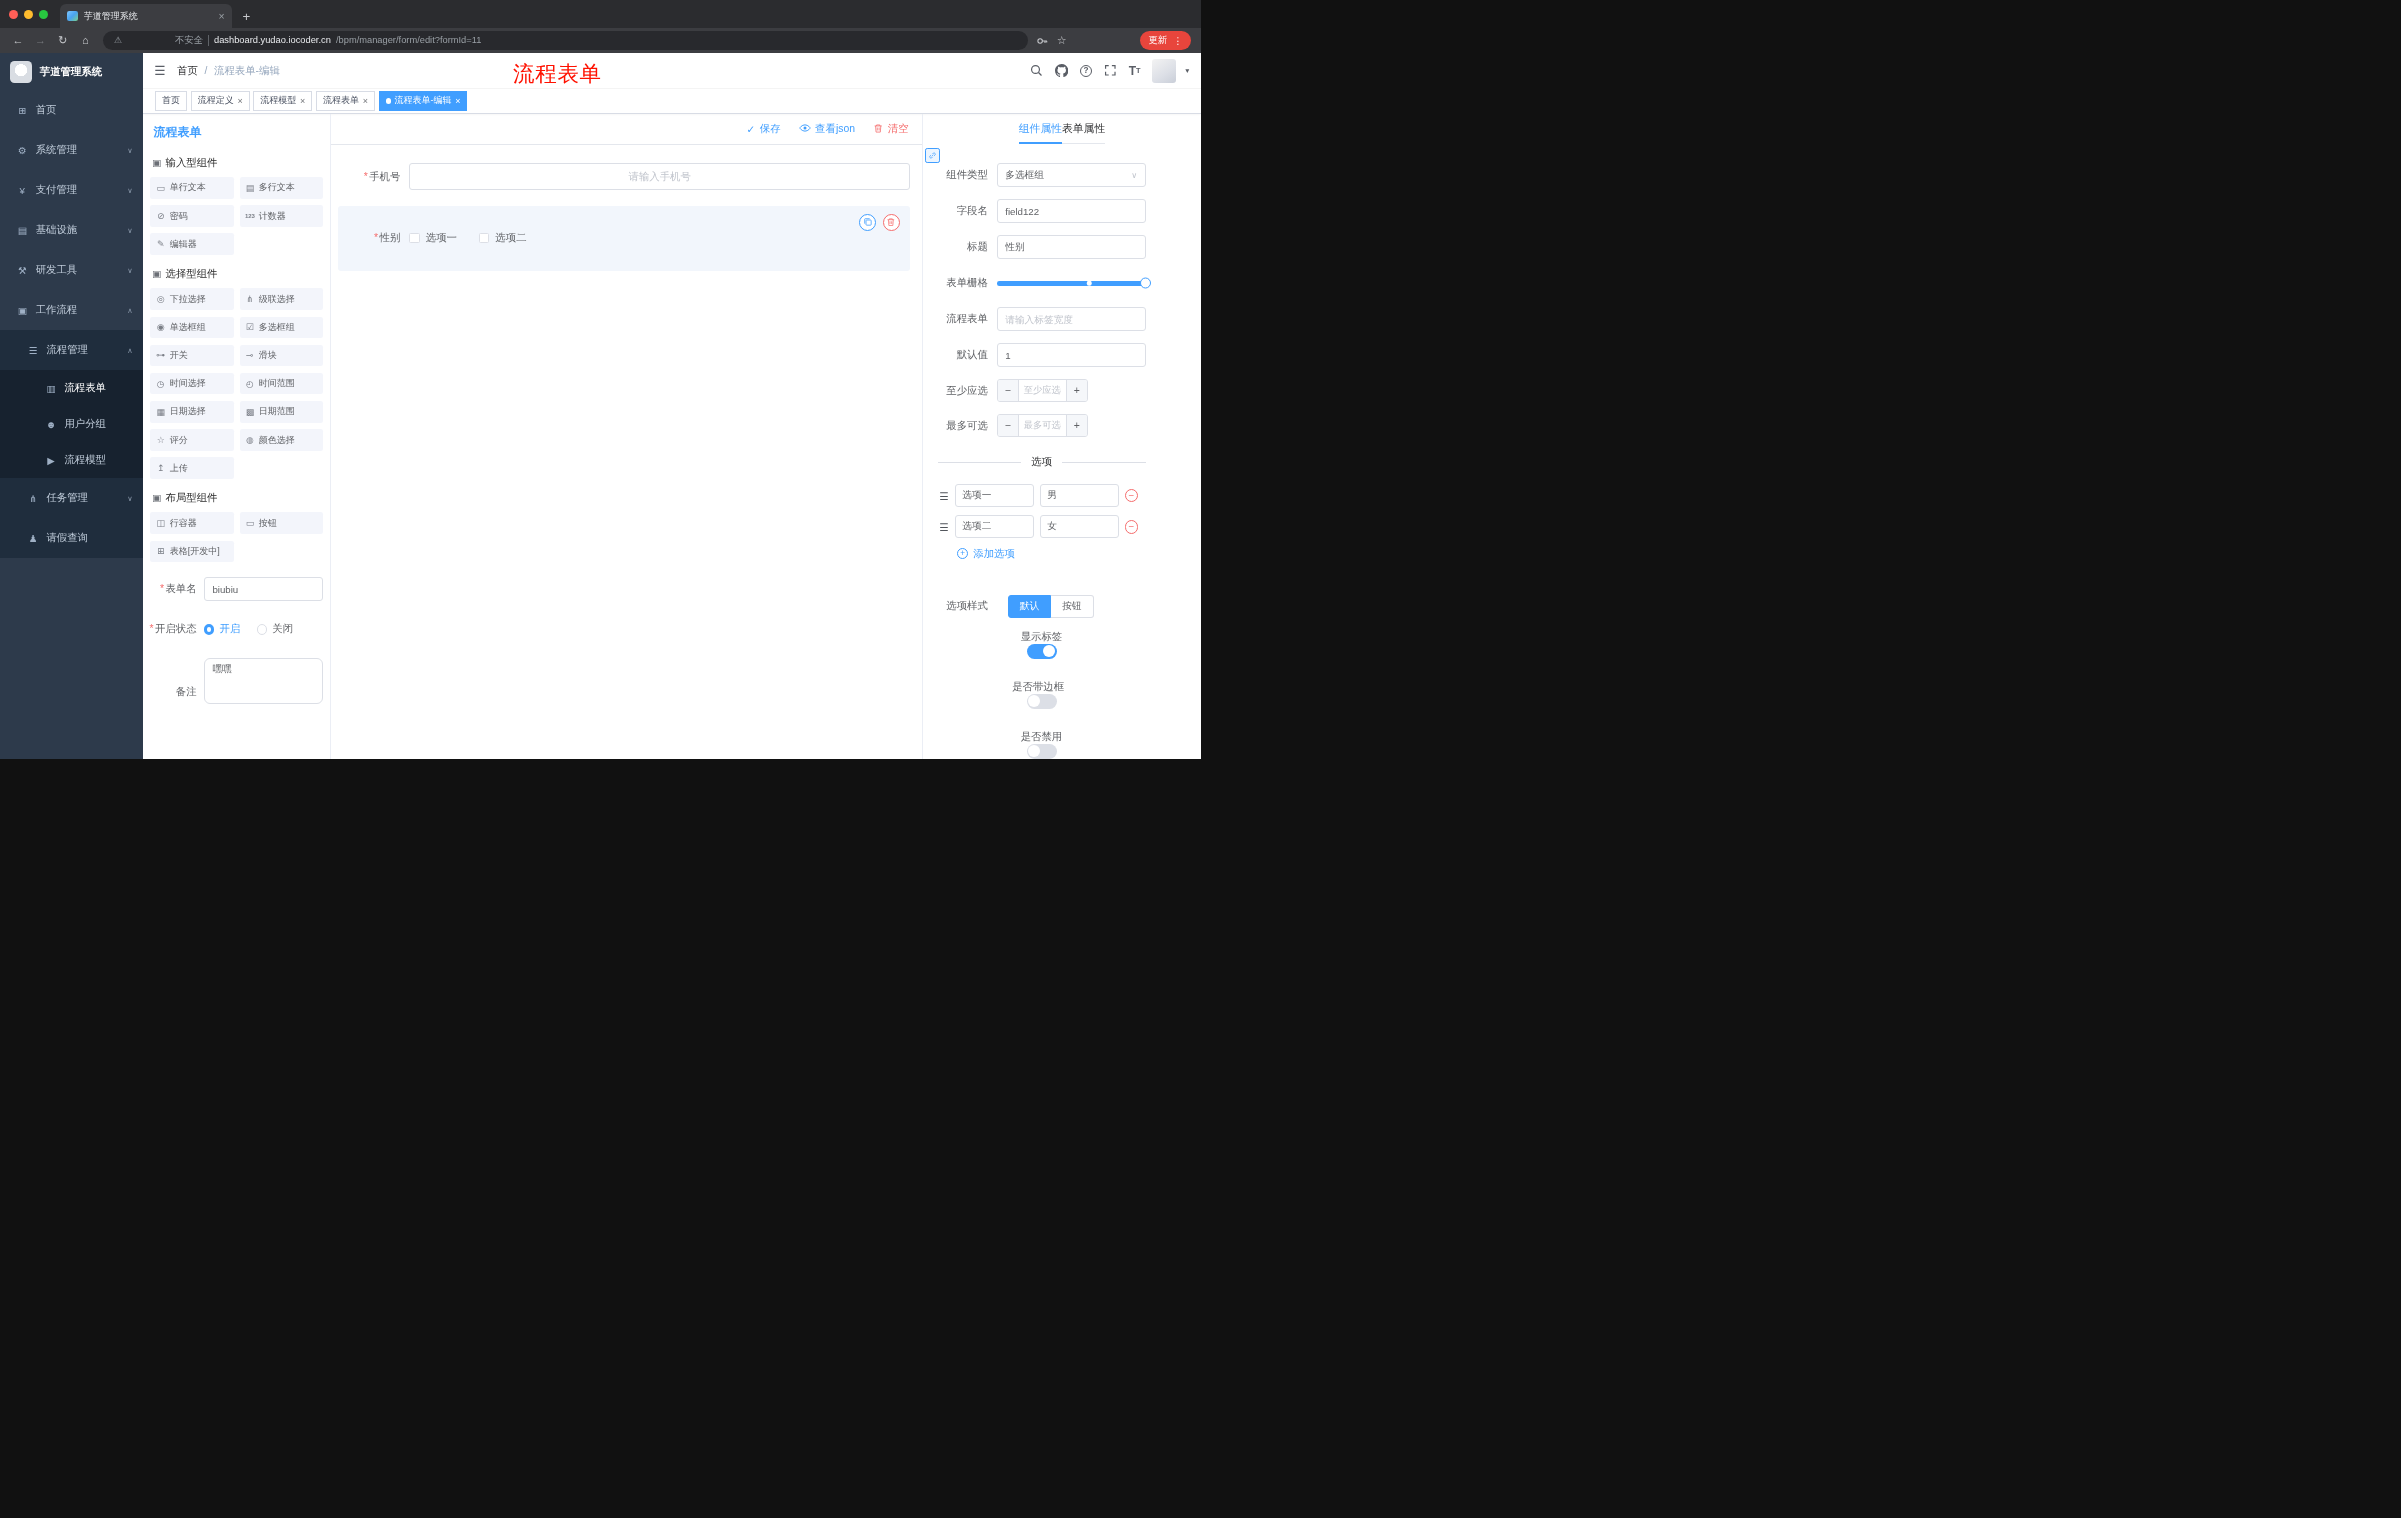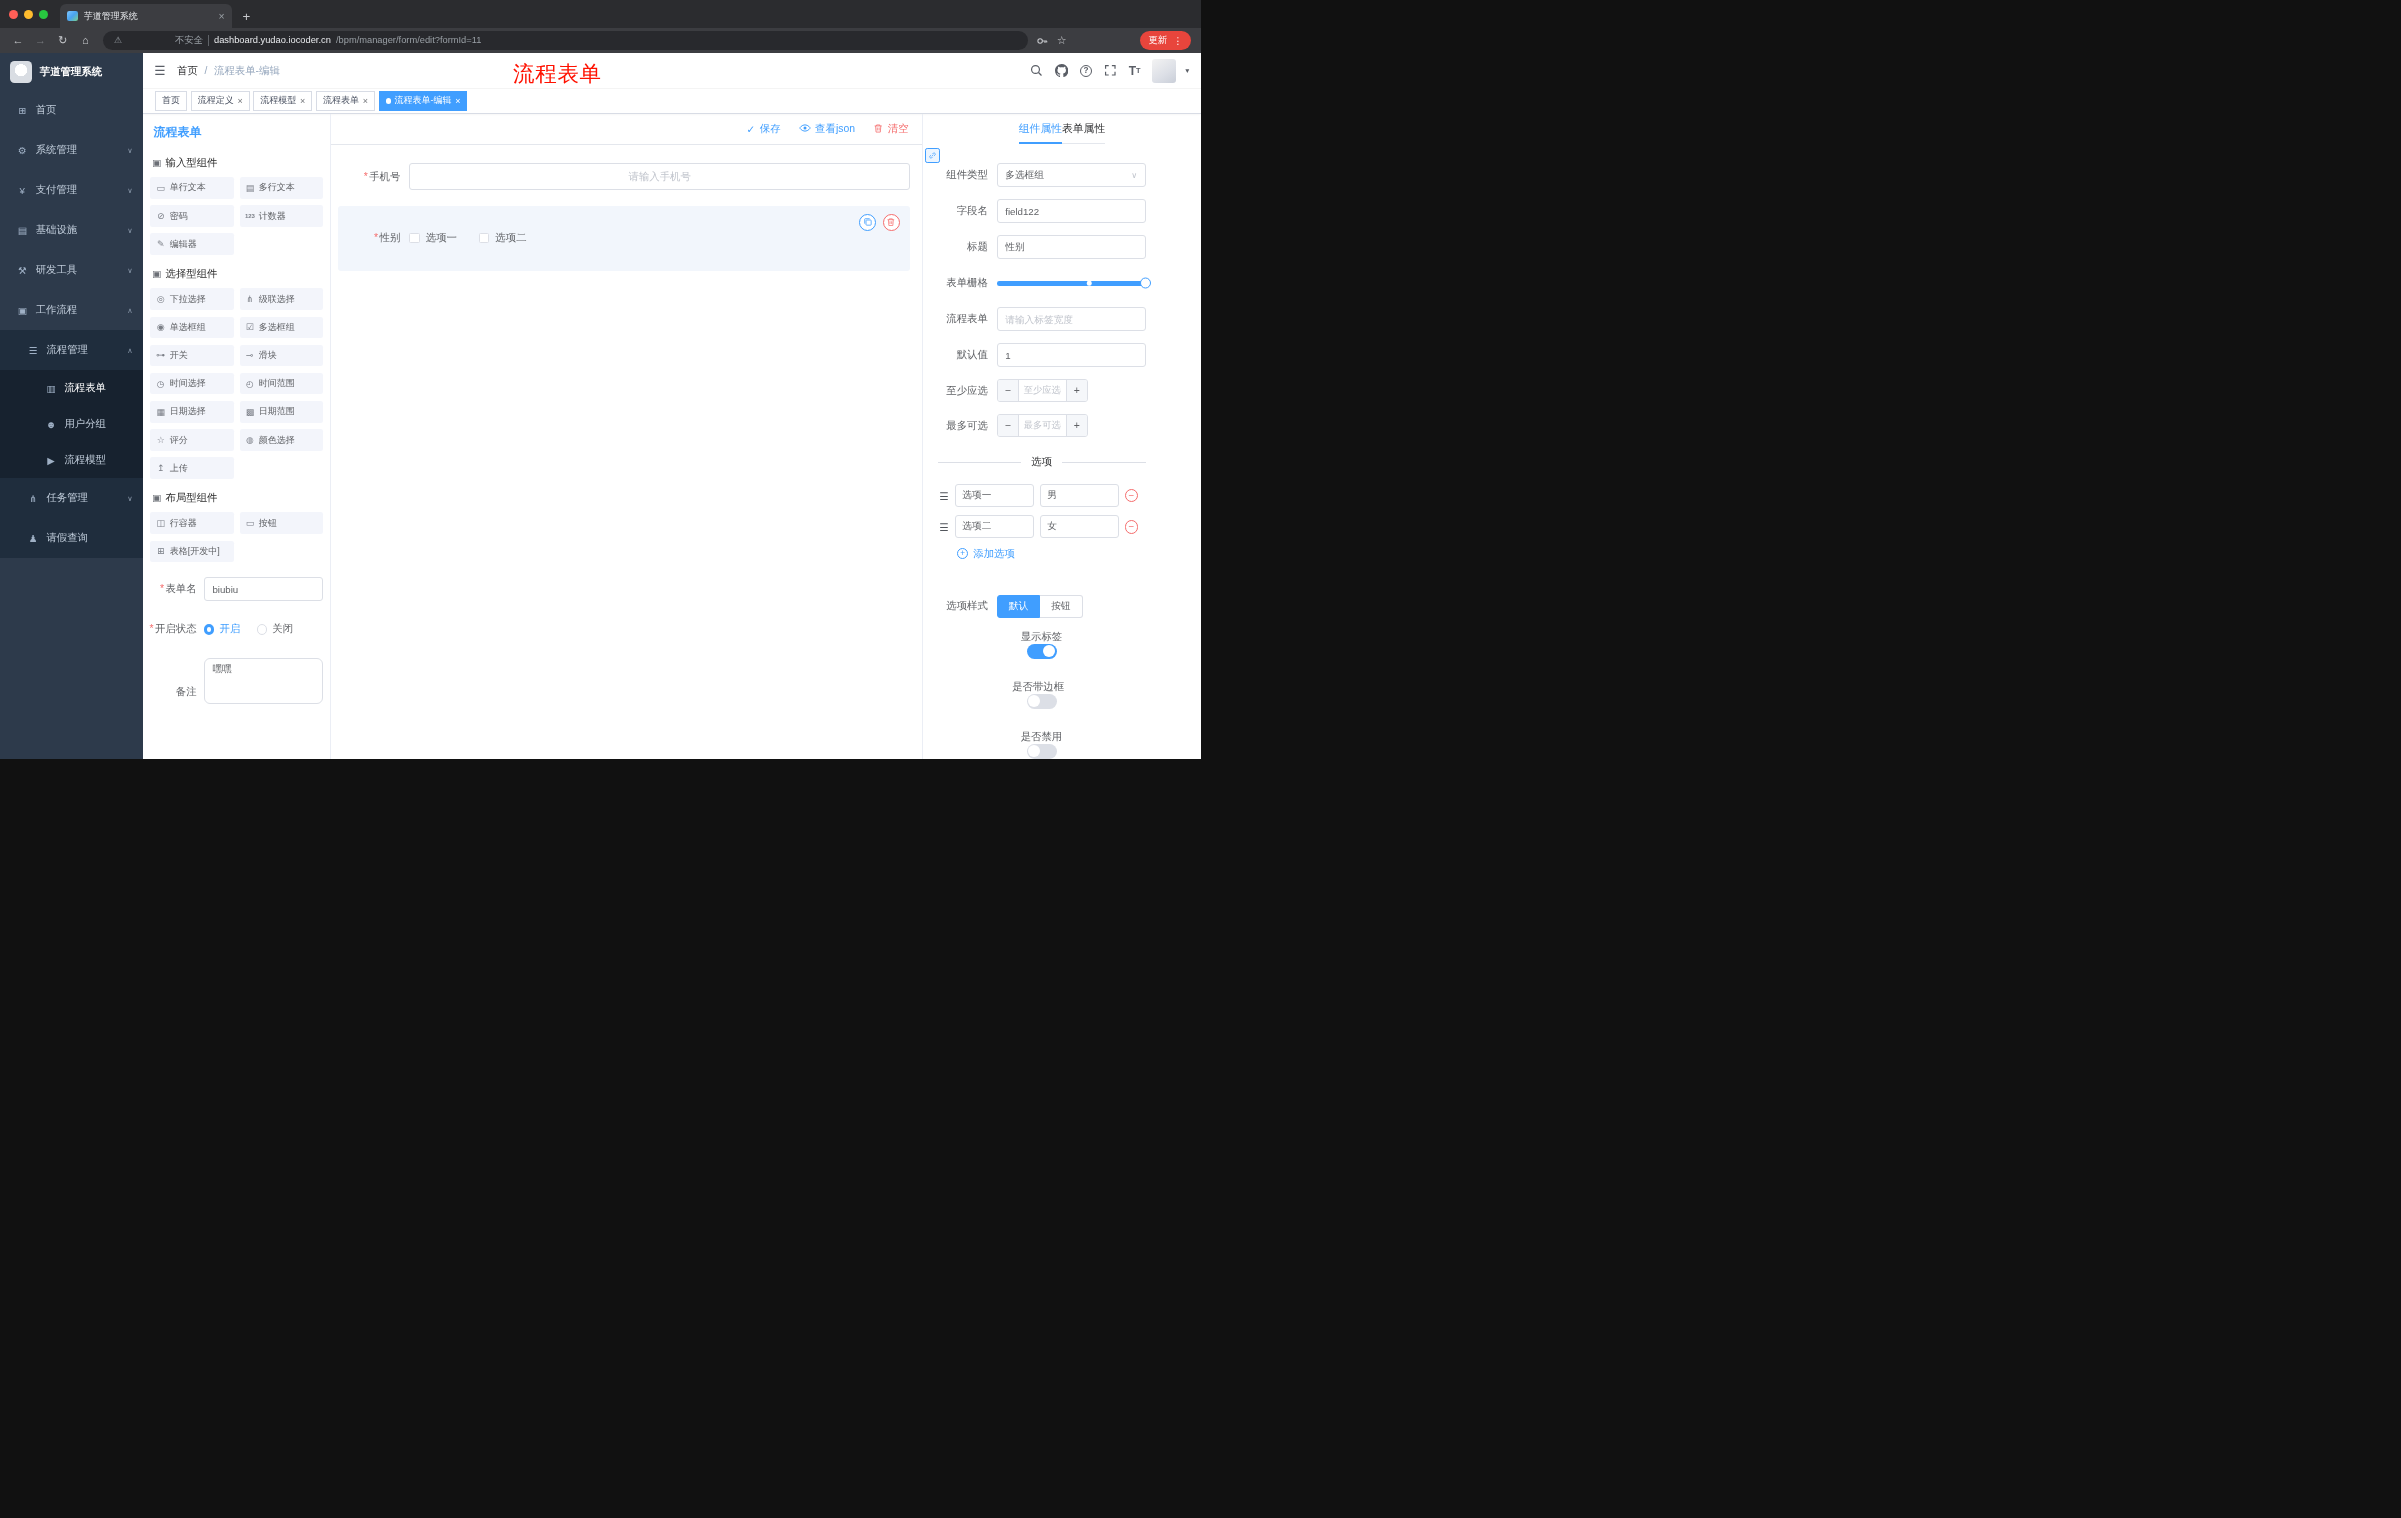--- a/index.html
+++ b/index.html
@@ -145,21 +145,21 @@
   .pdivider { display:flex; align-items:center; margin:18px 0 15px; }
   .pdivider::before, .pdivider::after { content:""; flex:1; height:0.7px; background:#dcdfe6; }
   .pdivider span { padding:0 10.4px; font-size:10.4px; color:#303133; }
   .opt-row { display:flex; align-items:center; gap:6px; margin:0 0 8.2px 1.5px; }
   .opt-drag { color:#52565c; font-size:10.4px; cursor:grab; }
   .opt-input { width:79px; height:23px; border:0.7px solid #dcdfe6; border-radius:3px; padding:0 6.7px; font-size:9.7px; color:#606266; outline:none; }
   .opt-del { width:13.4px; height:13.4px; border:0.7px solid #f56c6c; color:#f56c6c; border-radius:50%; display:flex; align-items:center; justify-content:center; font-size:9.7px; line-height:1; cursor:pointer; flex-shrink:0; }
   .add-opt { display:flex; align-items:center; gap:5.2px; color:#409eff; font-size:10.4px; margin:6px 0 0 19.3px; cursor:pointer; }
   .add-circle { width:11px; height:11px; border:0.7px solid #409eff; border-radius:50%; display:flex; align-items:center; justify-content:center; font-size:8.2px; }
   .style-row { margin-top:34px; }
-  .pbtn-group { display:flex; }
+  .pbtn-group { display:flex;margin-left:11px; }
   .pbtn { height:23px; padding:0 11px; border:0.7px solid #dcdfe6; background:#fff; color:#606266; font-size:9.7px; display:flex; align-items:center; cursor:pointer; }
   .pbtn.first { border-radius:3px 0 0 3px; }
   .pbtn.last { border-radius:0 3px 3px 0; border-left:none; }
   .pbtn.active { background:#409eff; border-color:#409eff; color:#fff; }
   .switch-row { margin-bottom:21px;flex-direction:column; }
   .switch { width:30px; height:15px; border-radius:7.4px; position:relative; cursor:pointer; }
   .switch.on { background:#409eff; }
   .switch.off { background:#dcdfe6; }
   .switch .knob { position:absolute; top:1.5px; width:12px; height:12px; border-radius:50%; background:#fff; }
   .switch.on .knob { right:1.5px; }

